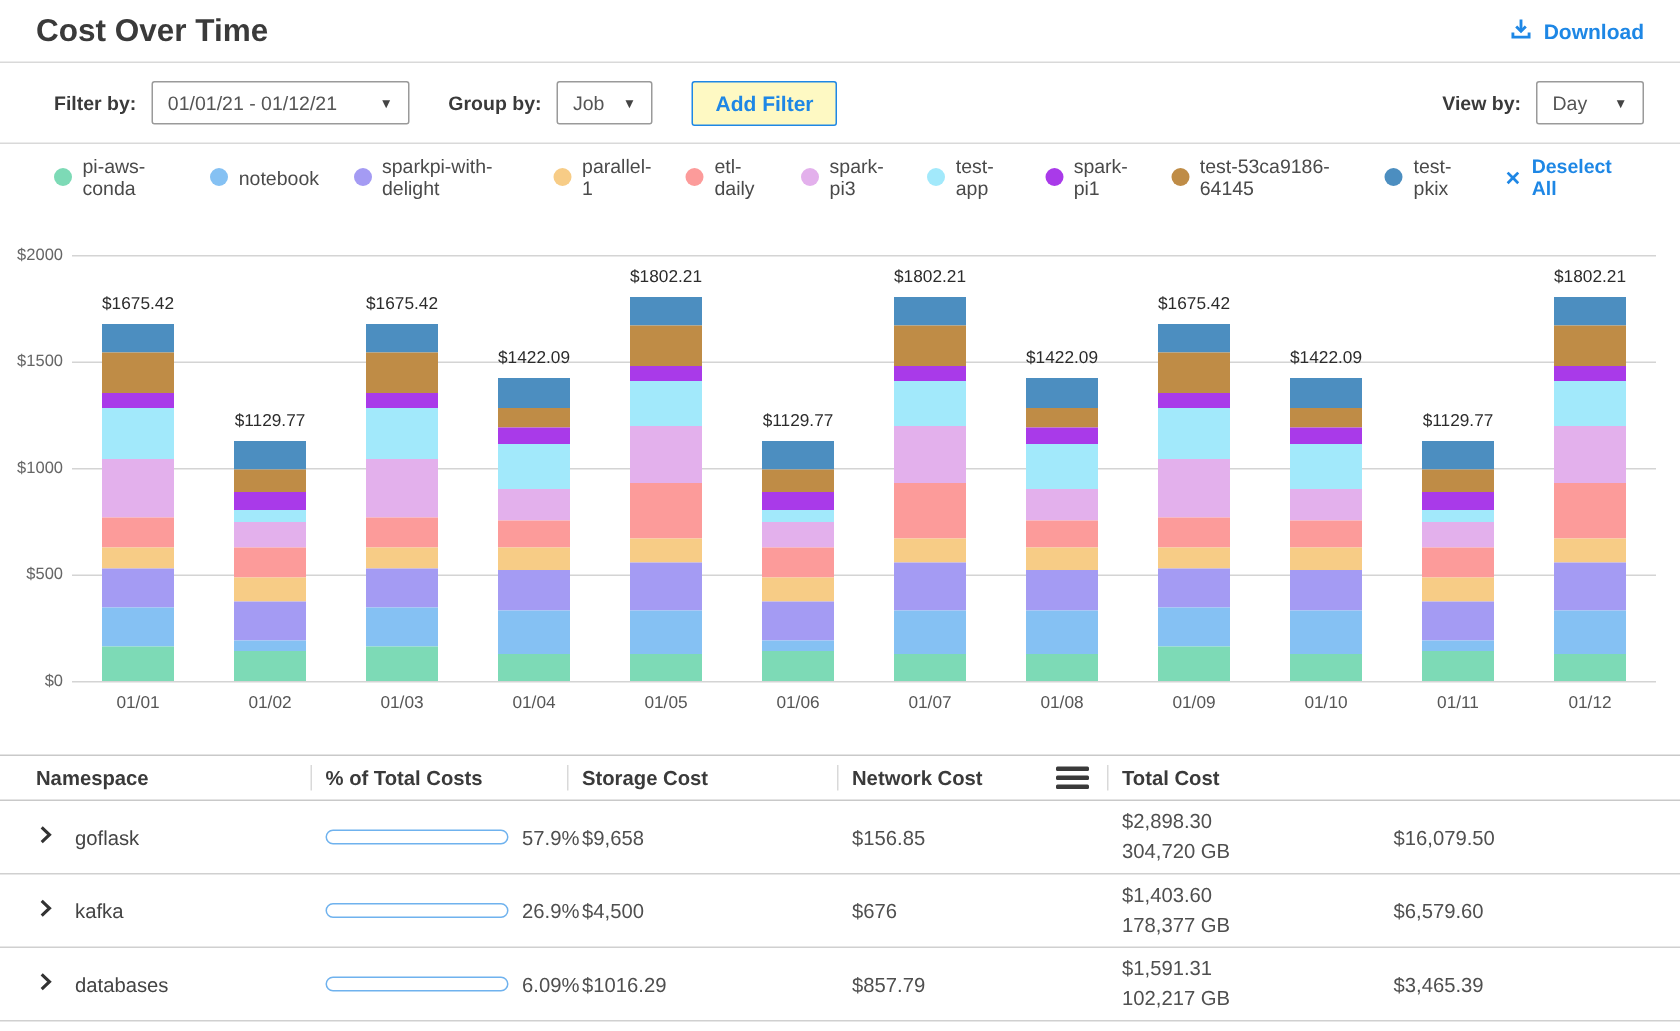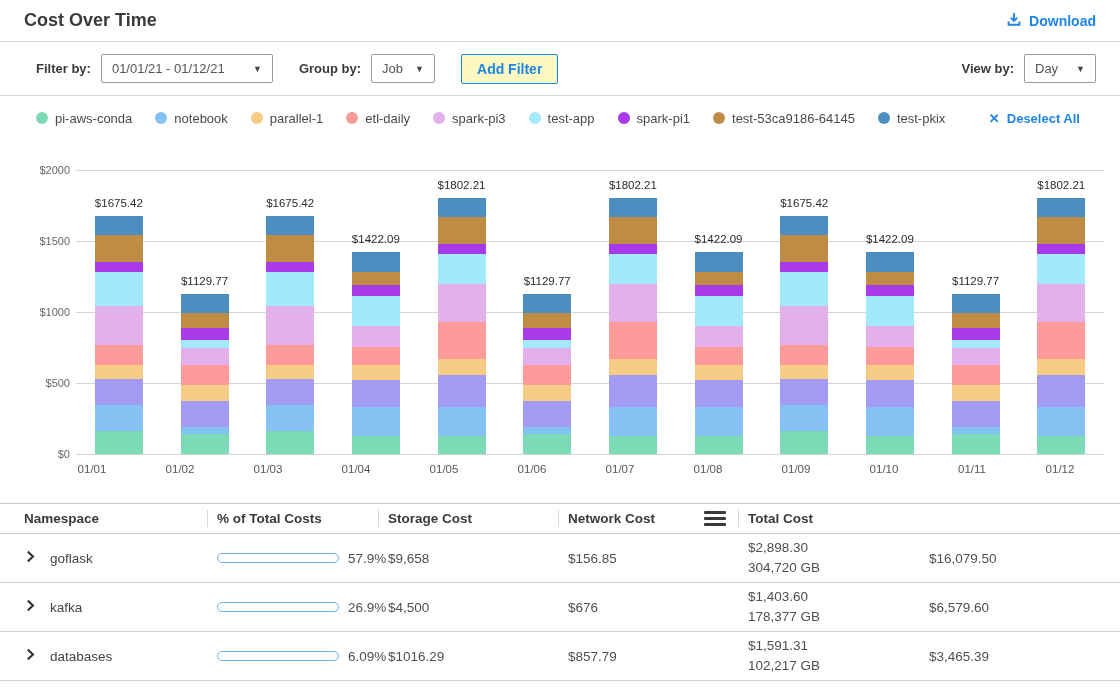--- a/index.html
+++ b/index.html
@@ -2,21 +2,21 @@
 <html><head>
 <meta charset="utf-8">
 <style>
   * { margin:0; padding:0; box-sizing:border-box; }
   html,body { width:1120px; height:687px; overflow:hidden; background:#fff;
     font-family:"Liberation Sans", sans-serif; color:#3c3c3c; }
 
   
   .hdr { height:42px; display:flex; align-items:center; justify-content:space-between;
     padding:0 24px; border-bottom:1px solid #d9d9d9; }
-  .hdr-title { font-size:18px; font-weight:bold; color:#3a3a3a; }
+  .hdr-title { font-size:21px; font-weight:bold; color:#3a3a3a; }
   .download { display:flex; align-items:center; gap:7px; color:#1e87e5; font-size:14px;
     font-weight:bold; cursor:pointer; }
 
   
   .fbar { height:54px; display:flex; align-items:center; padding:0 24px 0 36px;
     border-bottom:1px solid #d9d9d9; }
   .flabel { font-size:13px; font-weight:bold; color:#3a3a3a; margin-right:10px; white-space:nowrap; }
   .select { display:flex; align-items:center; justify-content:space-between; gap:10px;
     border:1px solid #9a9a9a; border-radius:2px; height:29px; padding:0 10px;
     font-size:13px; color:#555; cursor:pointer; background:#fff; }
@@ -31,21 +31,21 @@
 
   
   .legend { height:44px; display:flex; align-items:center; gap:23px; padding:0 40px 0 36px; }
   .litem { display:flex; align-items:center; gap:7px; font-size:13px; color:#4a4a4a; cursor:pointer; }
   .ldot { width:12px; height:12px; border-radius:50%; flex:none; }
   .deselect { margin-left:auto; display:flex; align-items:center; gap:7px; color:#1e87e5;
     font-size:13px; font-weight:bold; cursor:pointer; }
   .deselect .x { font-size:13px; font-weight:bold; }
 
   
-  .chart { margin-top:30px; display:flex; padding-right:16px;padding-left:28px; }
+  .chart { margin-top:30px; display:flex; padding-right:16px; }
   .yaxis { width:48px; position:relative; height:284px; flex:none; }
   .ytick { position:absolute; right:6px; transform:translateY(-50%); font-size:11px; color:#666; }
   .plot { flex:1; position:relative; height:284px; }
   .gridline { position:absolute; left:0; right:0; height:1px; background:#d4d4d4; }
   .bars { position:absolute; inset:0; display:flex; }
   .bar-slot { flex:1; position:relative; display:flex; justify-content:center; align-items:flex-end; }
   .bar-stack { width:48px; display:flex; flex-direction:column-reverse; }
   .bar-seg { width:100%; }
   .bar-total { position:absolute; left:50%; transform:translateX(-50%); white-space:nowrap;
     font-size:11.5px; color:#2b2b2b; }
@@ -114,20 +114,24 @@
 
   <div class="litem">
       <span class="ldot" style="background: rgb(125, 218, 182);"></span>
       <span>pi-aws-conda</span>
     </div>
     <div class="litem">
       <span class="ldot" style="background: rgb(133, 193, 243);"></span>
       <span>notebook</span>
     </div>
     <div class="litem">
+      <span class="ldot" style="background: rgb(164, 155, 243);"></span>
+      <span>sparkpi-with-delight</span>
+    </div>
+    <div class="litem">
       <span class="ldot" style="background: rgb(247, 204, 134);"></span>
       <span>parallel-1</span>
     </div>
     <div class="litem">
       <span class="ldot" style="background: rgb(252, 155, 154);"></span>
       <span>etl-daily</span>
     </div>
     <div class="litem">
       <span class="ldot" style="background: rgb(227, 176, 236);"></span>
       <span>spark-pi3</span>

